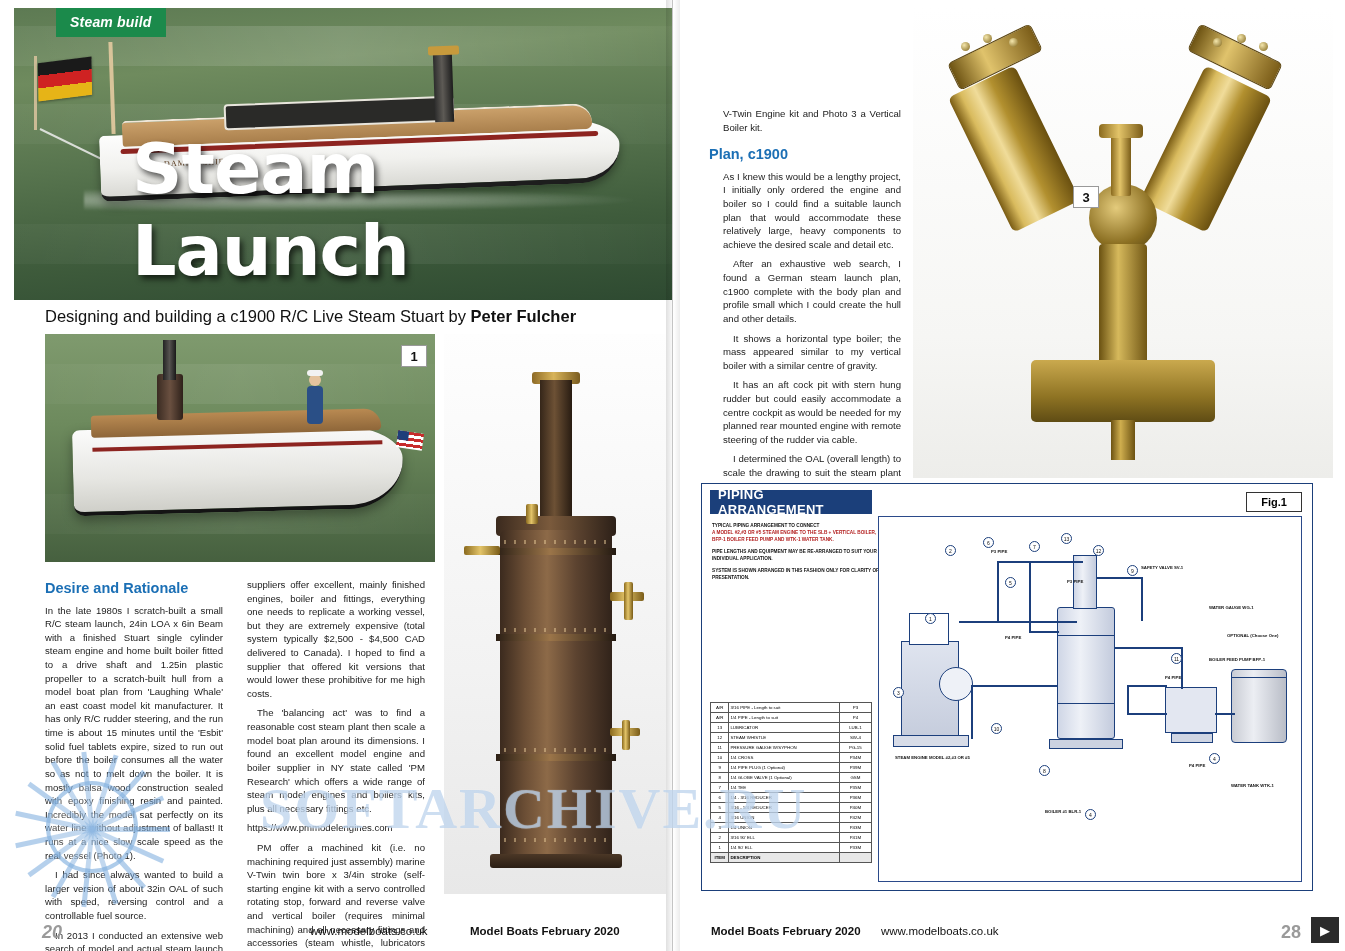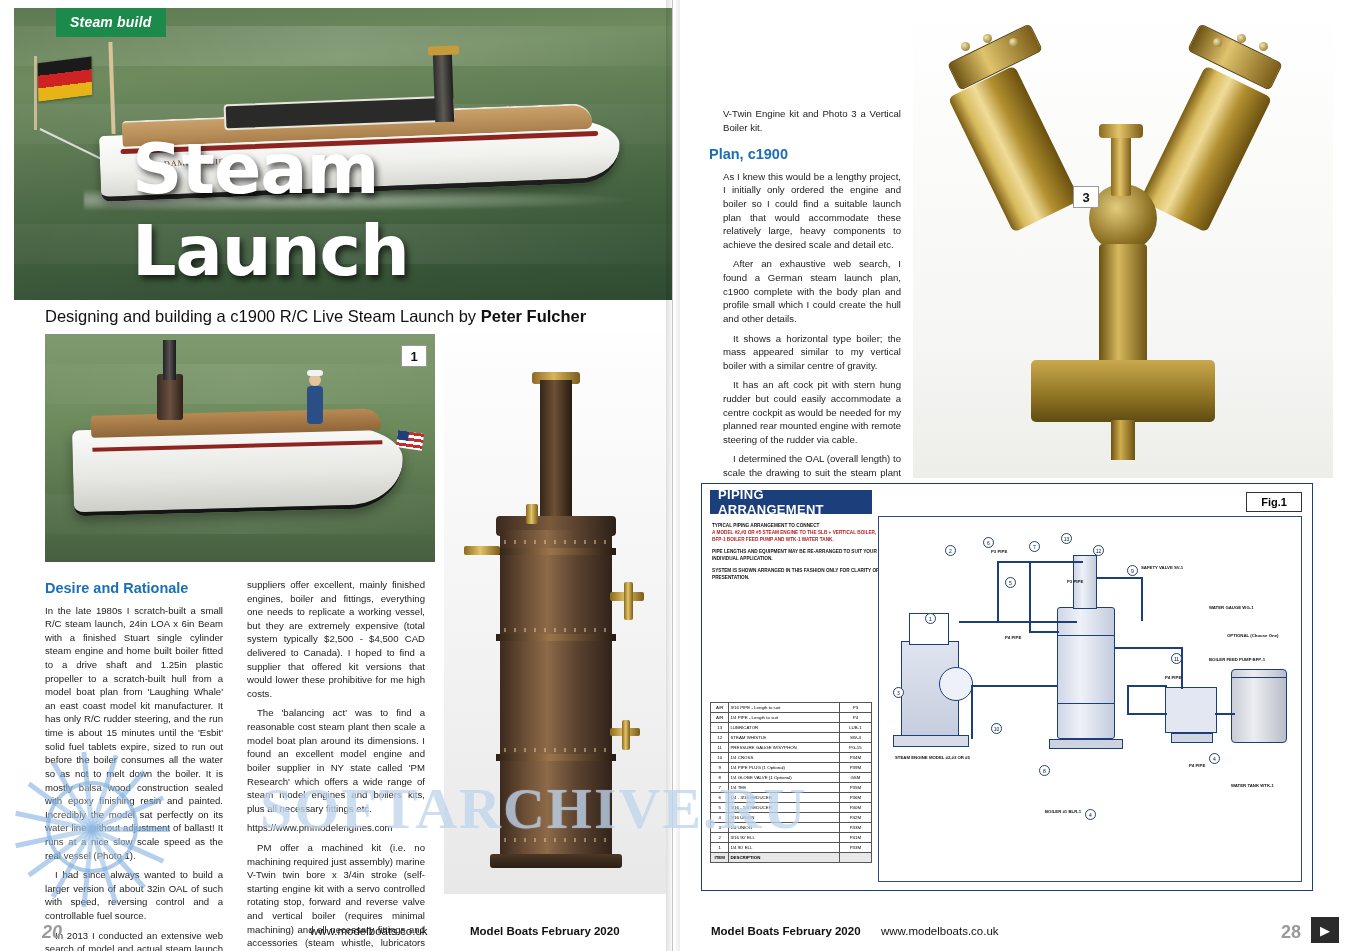--- a/index.html
+++ b/index.html
@@ -369,21 +369,21 @@
       <div class="cabin"></div>
       <div class="funnel"></div>
       <div class="funnel-cap"></div>
       <div class="boat-name">DAMPFSCHIFF</div>
       <div class="hero-title">Steam Launch</div>
     </div>
 
     <div class="section-tab tab-left">Steam build</div>
 
     <div class="subtitle">
-      <span>Designing and building a c1900 R/C Live Steam Launch by </span><b>Peter Fulcher</b>
+      <span>Designing and building a c1900 R/C Live Steam Stuart by </span><b>Peter Fulcher</b>
     </div>
 
     <div class="photo1">
       <div class="water-streak" style="top:30px;opacity:.5"></div>
       <div class="water-streak" style="top:160px;opacity:.45"></div>
       <div class="p1-hull">
           <div class="p1-stripe"></div>
         </div>
       <div class="p1-deck"></div>
       <div class="p1-boiler"></div>

